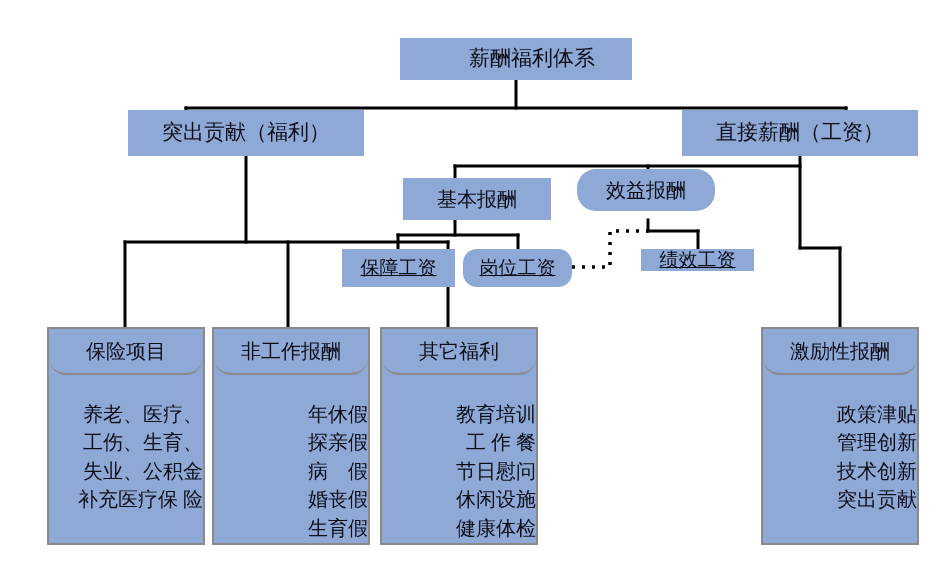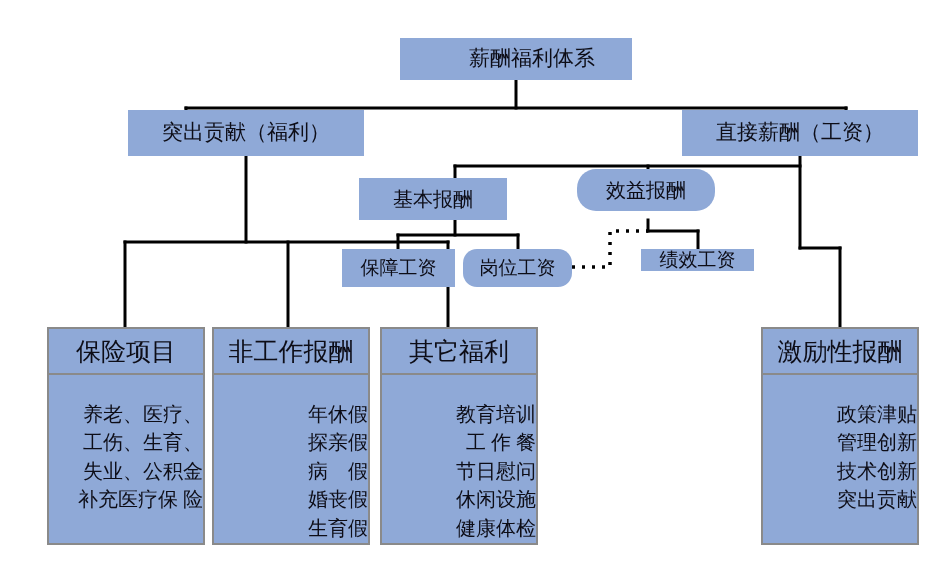--- a/index.html
+++ b/index.html
@@ -33,41 +33,42 @@
     text-align: center;
     line-height: 1.1;
     z-index: 2;
   }
   .plain {
     border: none;
   }
   .lvl1 { font-size: 21px; padding-left: 32px; }
   .lvl2 { font-size: 21px; }
   .lvl3 { font-size: 20px; }
-  .lvl4 { font-size: 19px; }
+  .lvl4 { font-size: 19px; text-decoration: underline; }
 
   .panel {
     position: absolute;
     box-sizing: border-box;
     border: 2px solid #8a8a8a;
     background: #8FA9D7;
     z-index: 2;
     display: flex;
     flex-direction: column;
   }
   .panel-head {
     box-sizing: border-box;
     height: 46px;
     border-bottom: 2px solid #8a8a8a;
     display: flex;
     align-items: center;
     justify-content: center;
-    font-size: 25px;
+    font-size: 20px;
     color: #0d0d17;
     text-align: center;
+    border-radius: 17px;
   }
   .panel-body {
     flex: 1;
     padding-top: 25px;
     display: flex;
     flex-direction: column;
     align-items: flex-end;
   }
   .panel-item {
     font-size: 20px;
@@ -126,21 +127,21 @@
   </div>
 
   <div class="node plain lvl2" style="left:128px; top:110px; width:236px; height:46px;">
     <span>突出贡献（福利）</span>
   </div>
 
   <div class="node plain lvl2" style="left:682px; top:110px; width:236px; height:46px;">
     <span>直接薪酬（工资）</span>
   </div>
 
-  <div class="node plain lvl3" style="left:359px; top:178px; width:148px; height:42px;">
+  <div class="node plain lvl3" style="left:403px; top:178px; width:148px; height:42px;">
     <span>基本报酬</span>
   </div>
 
   <div class="node plain lvl3" style="left:577px; top:169px; width:138px; height:42px;border-radius:19px;">
     <span>效益报酬</span>
   </div>
 
   <div class="node plain lvl4" style="left:342px; top:249px; width:113px; height:38px;">
     <span>保障工资</span>
   </div>

